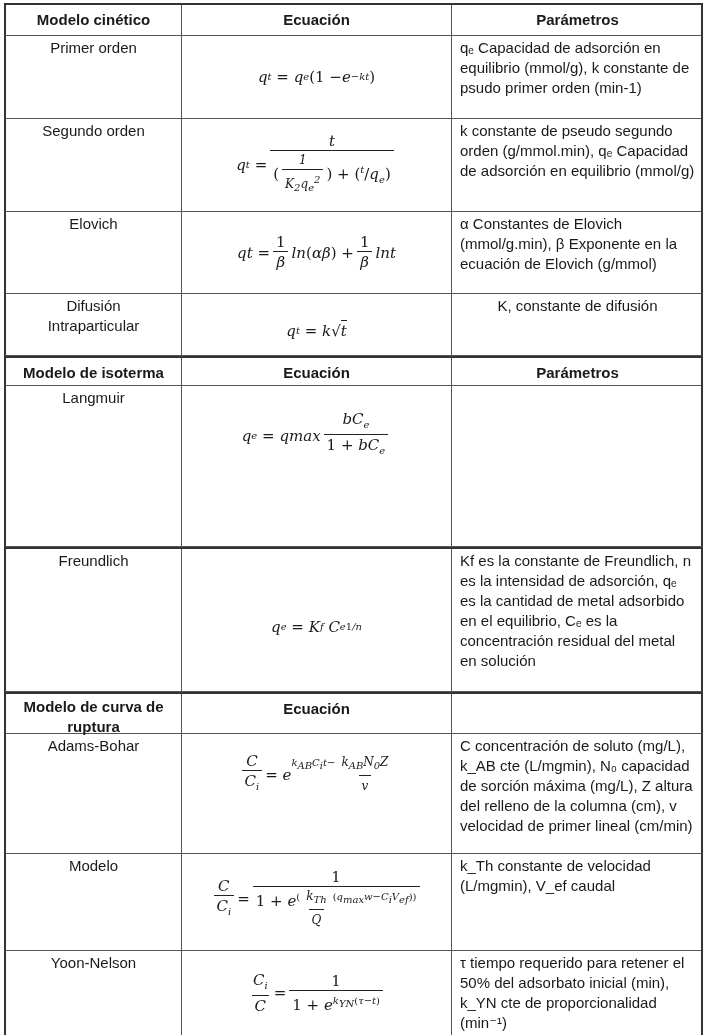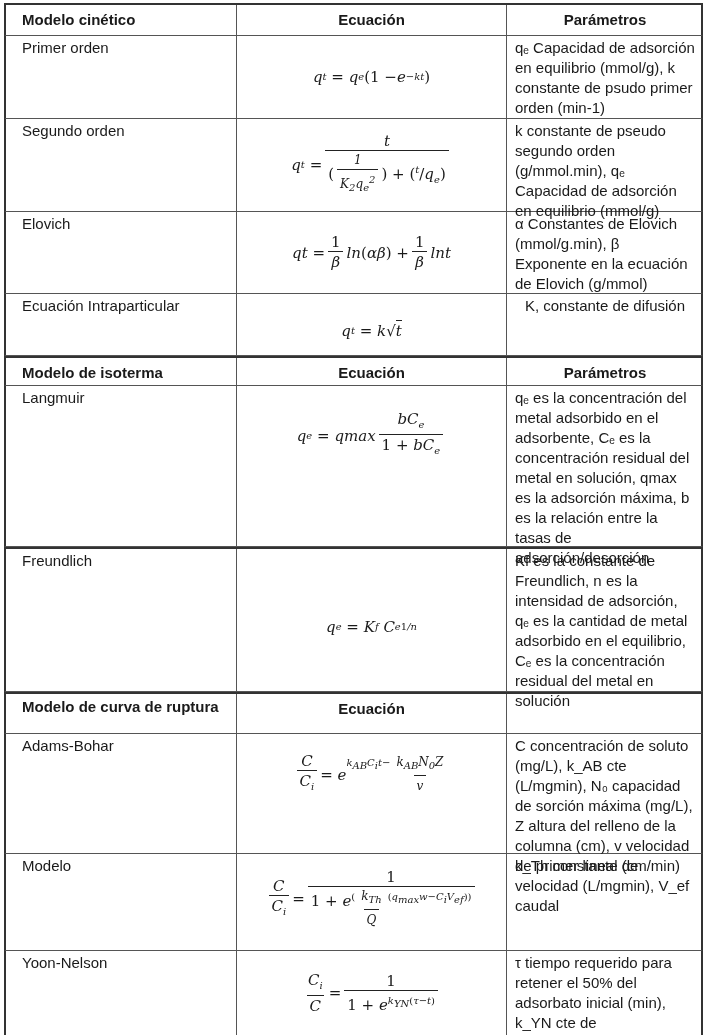--- a/index.html
+++ b/index.html
@@ -4,21 +4,21 @@
 <style>
   html, body { margin: 0; padding: 0; background: #ffffff; }
   body { width: 707px; height: 1035px; position: relative; overflow: hidden;
          font-family: "Liberation Sans", "DejaVu Sans", sans-serif; color: #1a1a1a; }
   .tbl { position: absolute; left: 4px; top: 3px; width: 699px; }
   .row { position: relative; display: flex; border-left: 2px solid #333; border-right: 2px solid #333;
          border-bottom: 1.5px solid #555; box-sizing: border-box; }
   .row.first { border-top: 2px solid #333; }
   .row.section-top { border-top: 2px solid #333; }
   .cell { box-sizing: border-box; font-size: 15px; line-height: 20px; }
-  .c1 { width: 231px; border-right: 1.5px solid #555; text-align: left; padding: 2px 16px; }
+  .c1 { width: 176px; border-right: 1.5px solid #555; text-align: center; padding: 2px 16px; }
   .c2 { width: 270px; border-right: 1.5px solid #555; display: flex; align-items: center; justify-content: center; padding: 2px 4px; }
   .c3 { flex: 1; padding: 2px 6px 2px 8px; }
   .hdr .cell { font-weight: bold; font-size: 15px; }
   .hdr .c2, .hdr .c3c { display: flex; align-items: flex-start; justify-content: center; }
   .hdr .c1 { padding-top: 5px; }
   .hdr .c2 { padding-top: 5px; }
   .c3.center { text-align: center; }
   .hdr .c3 { padding-top: 5px; }
   .eq { font-family: "DejaVu Serif", "Liberation Serif", serif; font-style: italic; font-size: 15px;
         white-space: nowrap; display: inline-flex; align-items: center; }
@@ -75,21 +75,21 @@
         <span class="frac">
             <span class="num up">1</span>
             <span class="den">β</span>
           </span>lnt
       </span>
     </div>
     <div class="cell c3">α Constantes de Elovich (mmol/g.min), β Exponente en la ecuación de Elovich (g/mmol)</div>
   </div>
 
   <div class="row" style="height:62px">
-    <div class="cell c1">Ecuación Intraparticular</div>
+    <div class="cell c1">Difusión Intraparticular</div>
     <div class="cell c2" style="padding-top:14px">
       <span class="eq">q<sub>t</sub>&nbsp;<span class="up">=</span>&nbsp;k<span class="up">√</span><span style="border-top:1px solid #222">t</span></span>
     </div>
     <div class="cell c3 center">K, constante de difusión</div>
   </div>
 
   <div class="row section-top hdr" style="height:30px">
     <div class="cell c1">Modelo de isoterma</div>
     <div class="cell c2">Ecuación</div>
     <div class="cell c3 center">Parámetros</div>
@@ -98,21 +98,20 @@
   <div class="row" style="height:161px">
     <div class="cell c1">Langmuir</div>
     <div class="cell c2" style="align-items:flex-start;padding-top:24px">
       <span class="eq">q<sub>e</sub>&nbsp;<span class="up">=</span>&nbsp;qmax
         <span class="frac">
             <span class="num">bC<sub>e</sub></span>
             <span class="den"><span class="up">1 + </span>bC<sub>e</sub></span>
           </span>
       </span>
     </div>
-    <div class="cell c3">qₑ es la concentración del metal adsorbido en el adsorbente, Cₑ es la concentración residual del metal en solución, qmax es la adsorción máxima, b es la relación entre la tasas de adsorción/desorción</div>
   </div>
 
   <div class="row section-top" style="height:145px">
     <div class="cell c1">Freundlich</div>
     <div class="cell c2" style="align-items:center;padding-top:16px">
       <span class="eq">q<sub>e</sub>&nbsp;<span class="up">=</span>&nbsp;K<sub>f</sub>&nbsp;C<sub>e</sub><sup><span class="up">1</span>/n</sup></span>
     </div>
     <div class="cell c3">Kf es la constante de Freundlich, n es la intensidad de adsorción, qₑ es la cantidad de metal adsorbido en el equilibrio, Cₑ es la concentración residual del metal en solución</div>
   </div>
 

